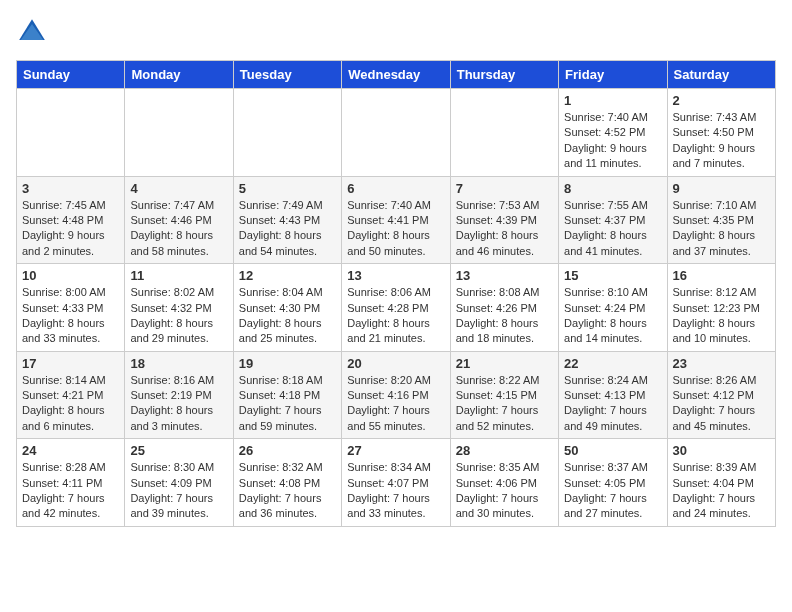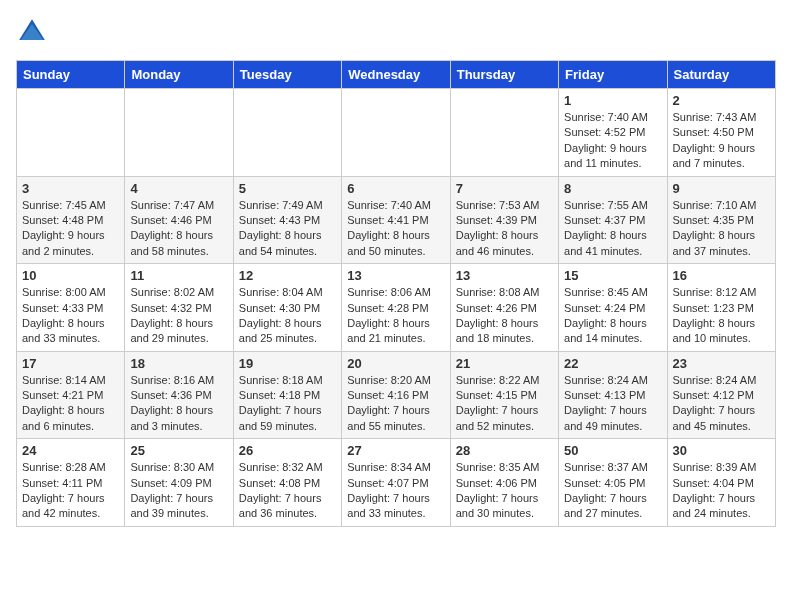--- a/index.html
+++ b/index.html
@@ -211,42 +211,42 @@
 Daylight: 8 hours and 21 minutes.</div>
         </td>
         <td>
           <span class="day-num">13</span>
           <div class="day-info">Sunrise: 8:08 AM
 Sunset: 4:26 PM
 Daylight: 8 hours and 18 minutes.</div>
         </td>
         <td>
           <span class="day-num">15</span>
-          <div class="day-info">Sunrise: 8:45 AM
+          <div class="day-info">Sunrise: 8:10 AM
 Sunset: 4:24 PM
 Daylight: 8 hours and 14 minutes.</div>
         </td>
         <td>
           <span class="day-num">16</span>
           <div class="day-info">Sunrise: 8:12 AM
-Sunset: 1:23 PM
+Sunset: 12:23 PM
 Daylight: 8 hours and 10 minutes.</div>
         </td>
       </tr>
       <tr>
         <td>
           <span class="day-num">17</span>
           <div class="day-info">Sunrise: 8:14 AM
 Sunset: 4:21 PM
 Daylight: 8 hours and 6 minutes.</div>
         </td>
         <td>
           <span class="day-num">18</span>
           <div class="day-info">Sunrise: 8:16 AM
-Sunset: 4:36 PM
+Sunset: 2:19 PM
 Daylight: 8 hours and 3 minutes.</div>
         </td>
         <td>
           <span class="day-num">19</span>
           <div class="day-info">Sunrise: 8:18 AM
 Sunset: 4:18 PM
 Daylight: 7 hours and 59 minutes.</div>
         </td>
         <td>
           <span class="day-num">20</span>
@@ -261,21 +261,21 @@
 Daylight: 7 hours and 52 minutes.</div>
         </td>
         <td>
           <span class="day-num">22</span>
           <div class="day-info">Sunrise: 8:24 AM
 Sunset: 4:13 PM
 Daylight: 7 hours and 49 minutes.</div>
         </td>
         <td>
           <span class="day-num">23</span>
-          <div class="day-info">Sunrise: 8:24 AM
+          <div class="day-info">Sunrise: 8:26 AM
 Sunset: 4:12 PM
 Daylight: 7 hours and 45 minutes.</div>
         </td>
       </tr>
       <tr>
         <td>
           <span class="day-num">24</span>
           <div class="day-info">Sunrise: 8:28 AM
 Sunset: 4:11 PM
 Daylight: 7 hours and 42 minutes.</div>

